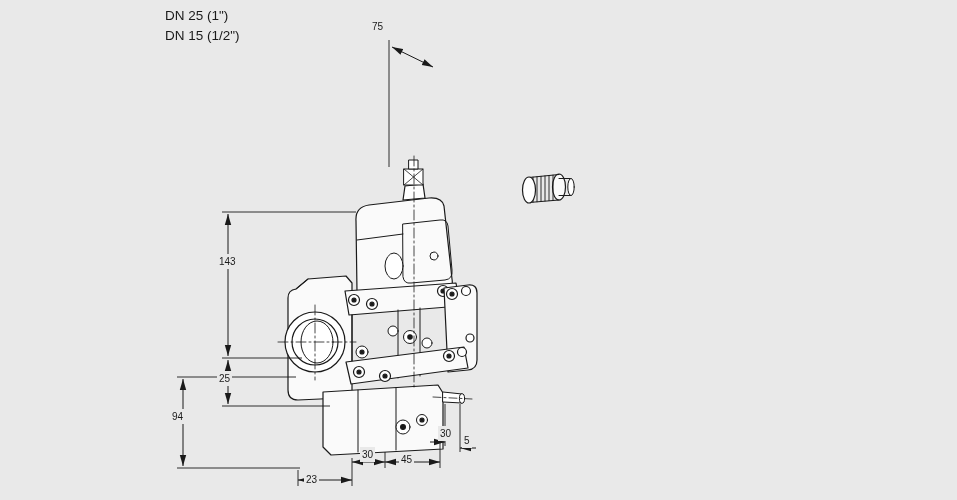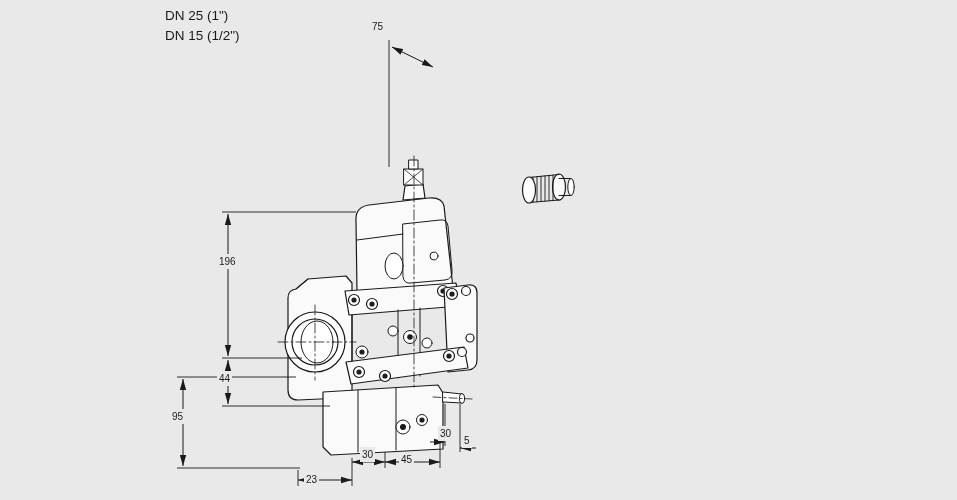--- a/index.html
+++ b/index.html
@@ -171,21 +171,21 @@
       <line x1="460" y1="404" x2="460" y2="452" stroke-width="0.9"></line>
       <line x1="430" y1="442" x2="445" y2="442" marker-end="url(#arr)"></line>
       <line x1="476" y1="448" x2="460" y2="448" marker-end="url(#arr)"></line>
     </g>
   </svg>
 
   <div class="lbl title" style="left:165px;top:8px">DN 25 (1")</div>
   <div class="lbl title" style="left:165px;top:28px">DN 15 (1/2")</div>
 
   <div class="lbl" style="left:372px;top:19px">75</div>
-  <div class="lbl mask" style="left:217px;top:254px">196</div>
-  <div class="lbl mask" style="left:217px;top:371px">44</div>
-  <div class="lbl mask" style="left:170px;top:409px">95</div>
+  <div class="lbl mask" style="left:217px;top:254px">143</div>
+  <div class="lbl mask" style="left:217px;top:371px">25</div>
+  <div class="lbl mask" style="left:170px;top:409px">94</div>
   <div class="lbl mask" style="left:304px;top:472px">23</div>
   <div class="lbl mask" style="left:360px;top:447px">30</div>
   <div class="lbl mask" style="left:399px;top:452px">45</div>
   <div class="lbl mask" style="left:438px;top:426px">30</div>
   <div class="lbl mask" style="left:462px;top:433px">5</div>
 </div>
 
 </body></html>

